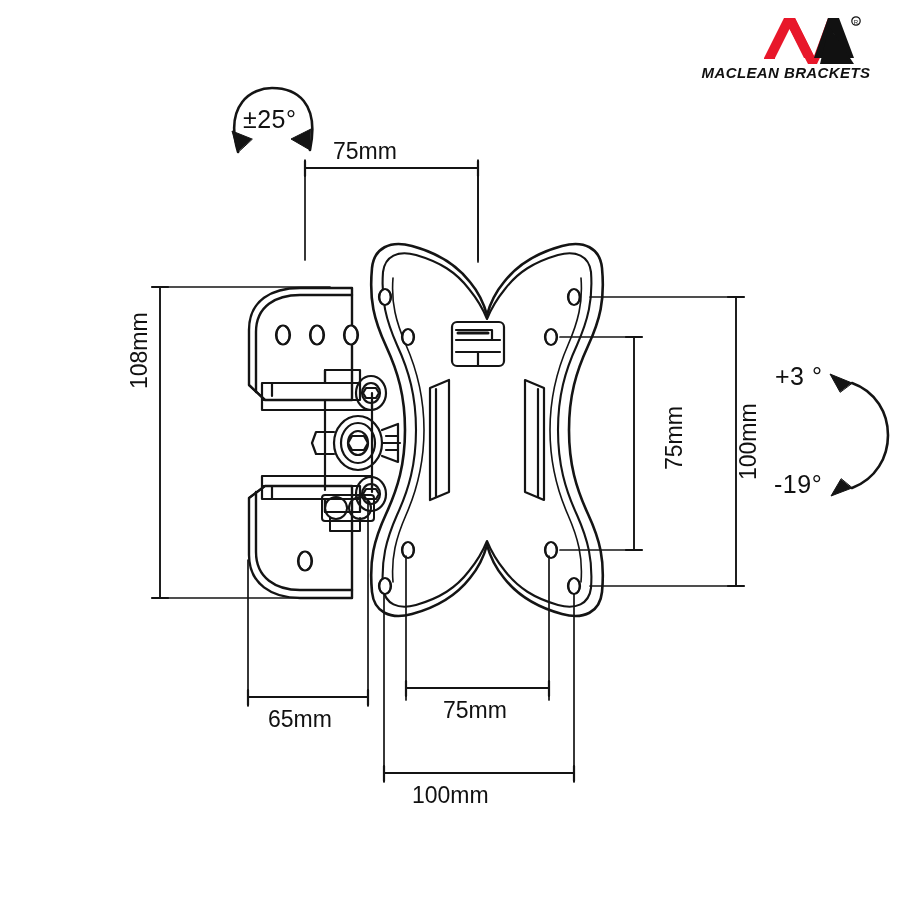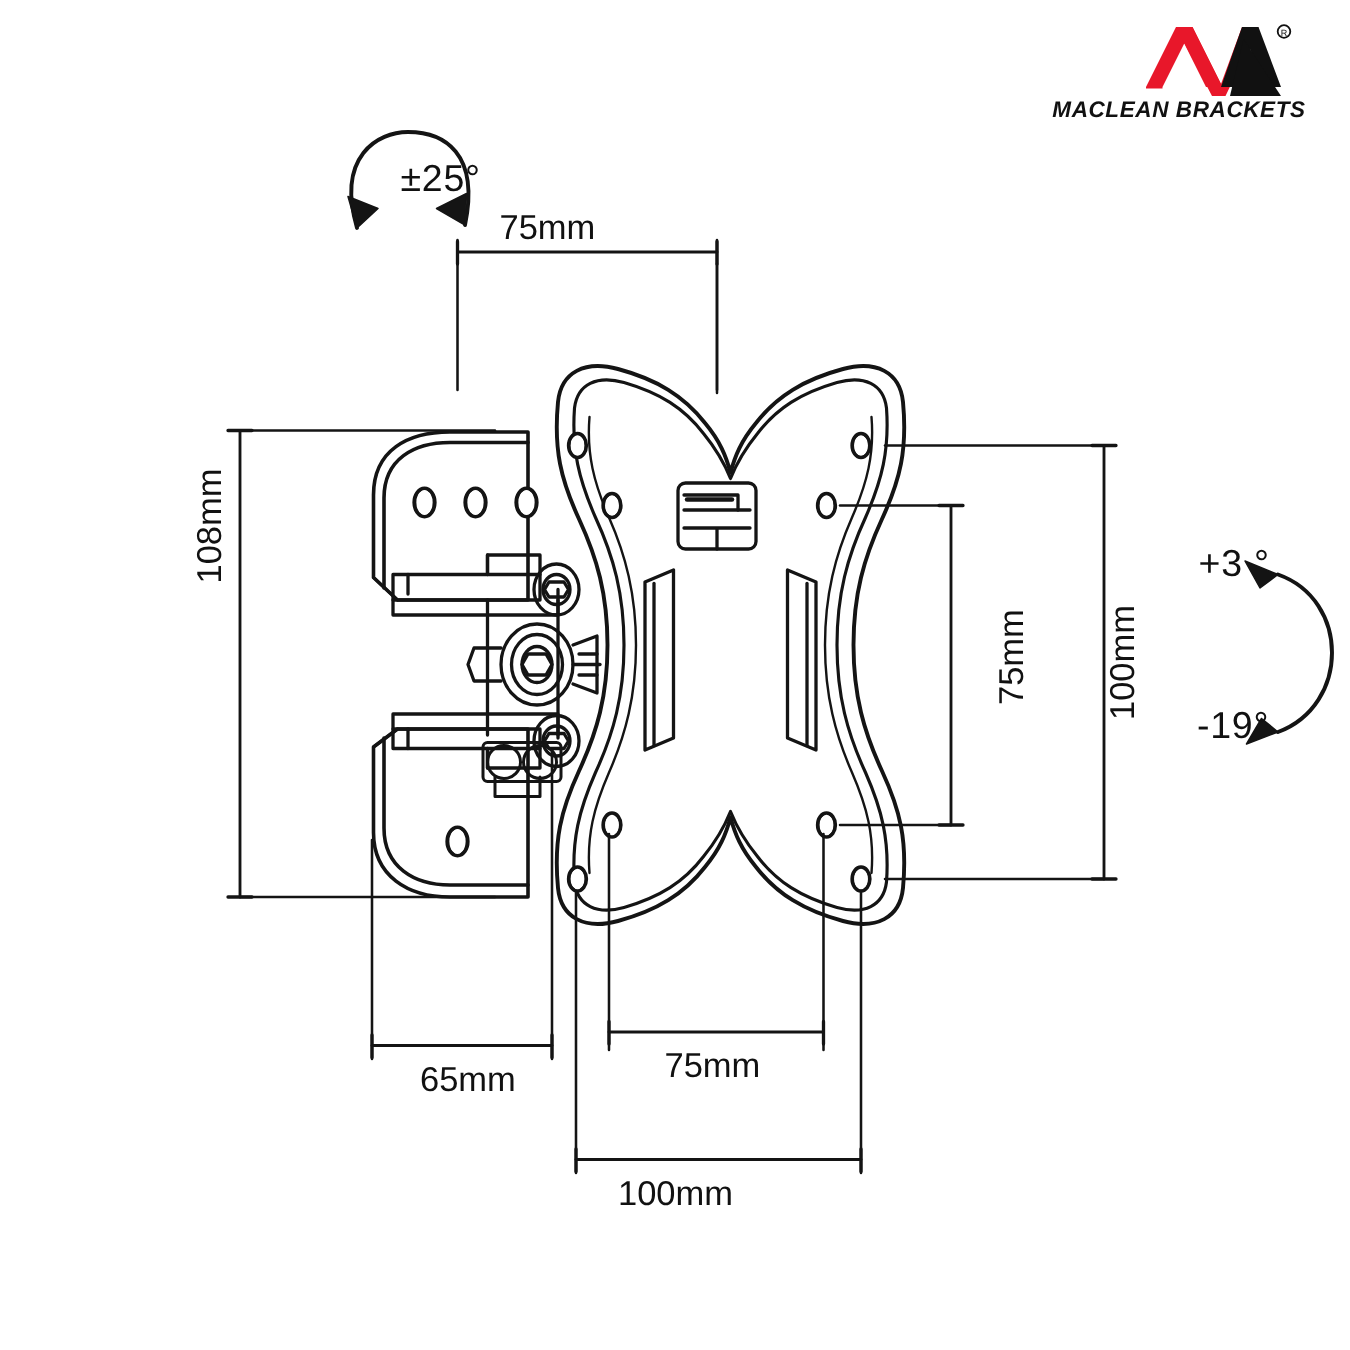--- a/index.html
+++ b/index.html
@@ -18,21 +18,21 @@
 
   .lbl{
     position:absolute;
     font-family:"Liberation Sans","DejaVu Sans",sans-serif;
     color:#111;
     white-space:nowrap;
     line-height:1;
   }
   .lbl-h{font-size:23px;}
   .lbl-v{font-size:23px;transform-origin:left top;}
-  .ang{font-size:25px;letter-spacing:0.5px;margin-left:24px;}
+  .ang{font-size:25px;letter-spacing:0.5px;}
 </style>
 </head>
 <body>
 
 <div id="stage">
 
   <div id="logo">
     <svg viewBox="0 0 216 70" xmlns="http://www.w3.org/2000/svg" aria-hidden="true">
 
       <path d="M106 6 L117 6 L137 46 L126 46 L111.5 17 L97 46 L86 46 Z" fill="#e8172a"></path>
@@ -286,19 +286,19 @@
   <div class="lbl ang" style="left:774px;top:472px;">-19°</div>
 
   <div class="lbl lbl-h" style="left:333px;top:140px;">75mm</div>
 
   <div class="lbl lbl-v" style="left:128px;top:389px;transform:rotate(-90deg);transform-origin:0 0;">108mm</div>
 
   <div class="lbl lbl-v" style="left:663px;top:470px;transform:rotate(-90deg);transform-origin:0 0;">75mm</div>
 
   <div class="lbl lbl-v" style="left:737px;top:480px;transform:rotate(-90deg);transform-origin:0 0;">100mm</div>
 
-  <div class="lbl lbl-h" style="left:280px;top:708px;">65mm</div>
+  <div class="lbl lbl-h" style="left:268px;top:708px;">65mm</div>
 
   <div class="lbl lbl-h" style="left:443px;top:699px;">75mm</div>
 
   <div class="lbl lbl-h" style="left:412px;top:784px;">100mm</div>
 
 </div>
 
 </body></html>

